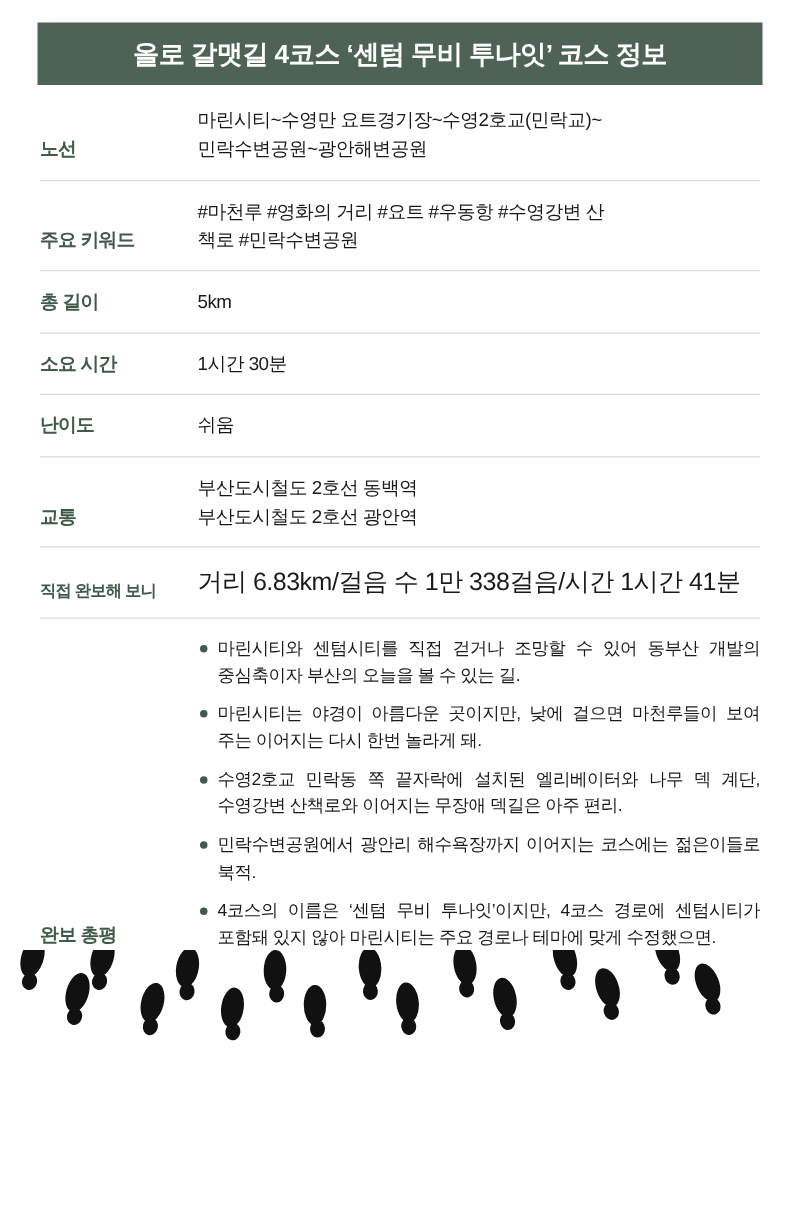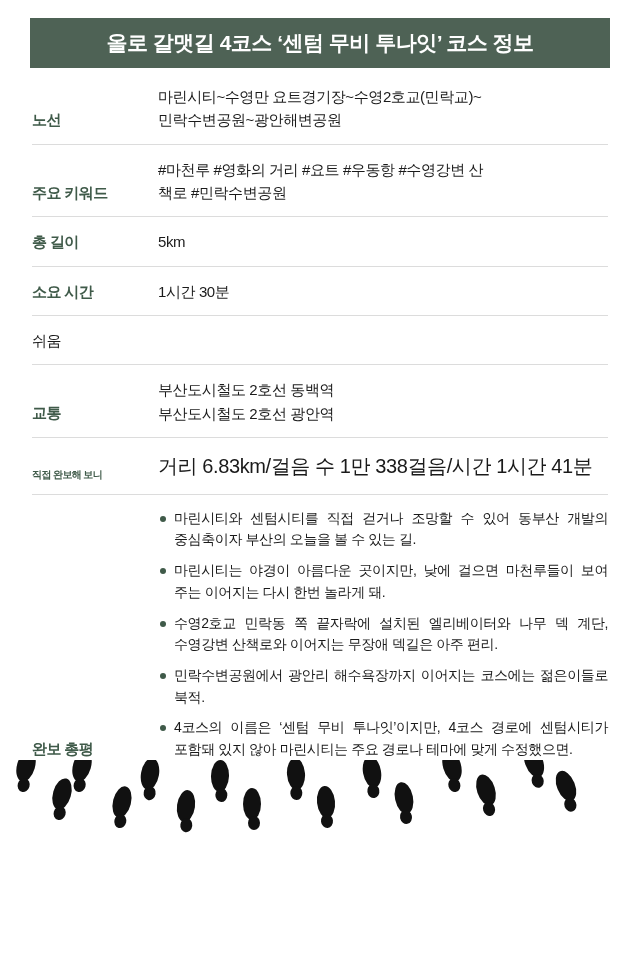--- a/index.html
+++ b/index.html
@@ -56,21 +56,21 @@
     width: 126px;
     flex: 0 0 126px;
     font-size: 15px;
     font-weight: bold;
     color: #3f5a49;
     letter-spacing: -0.6px;
     line-height: 1.5;
     padding-top: 1px;
   }
   .row-label.small {
-    font-size: 10px;
+    font-size: 13px;
   }
   .row-value {
     flex: 1 1 auto;
     font-size: 15px;
     line-height: 1.55;
     color: #1a1a1a;
     letter-spacing: -0.4px;
     word-break: keep-all;
   }
   .row-value.small {
@@ -153,20 +153,21 @@
     </div>
 
     <div class="row">
       <div class="row-label">소요 시간</div>
       <div class="row-value">
         <span class="line">1시간 30분</span>
       </div>
     </div>
 
     <div class="row">
+      <div class="row-label">난이도</div>
       <div class="row-value">
         <span class="line">쉬움</span>
       </div>
     </div>
 
     <div class="row">
       <div class="row-label">교통</div>
       <div class="row-value">
         <span class="line">부산도시철도 2호선 동백역</span>
         <span class="line">부산도시철도 2호선 광안역</span>

